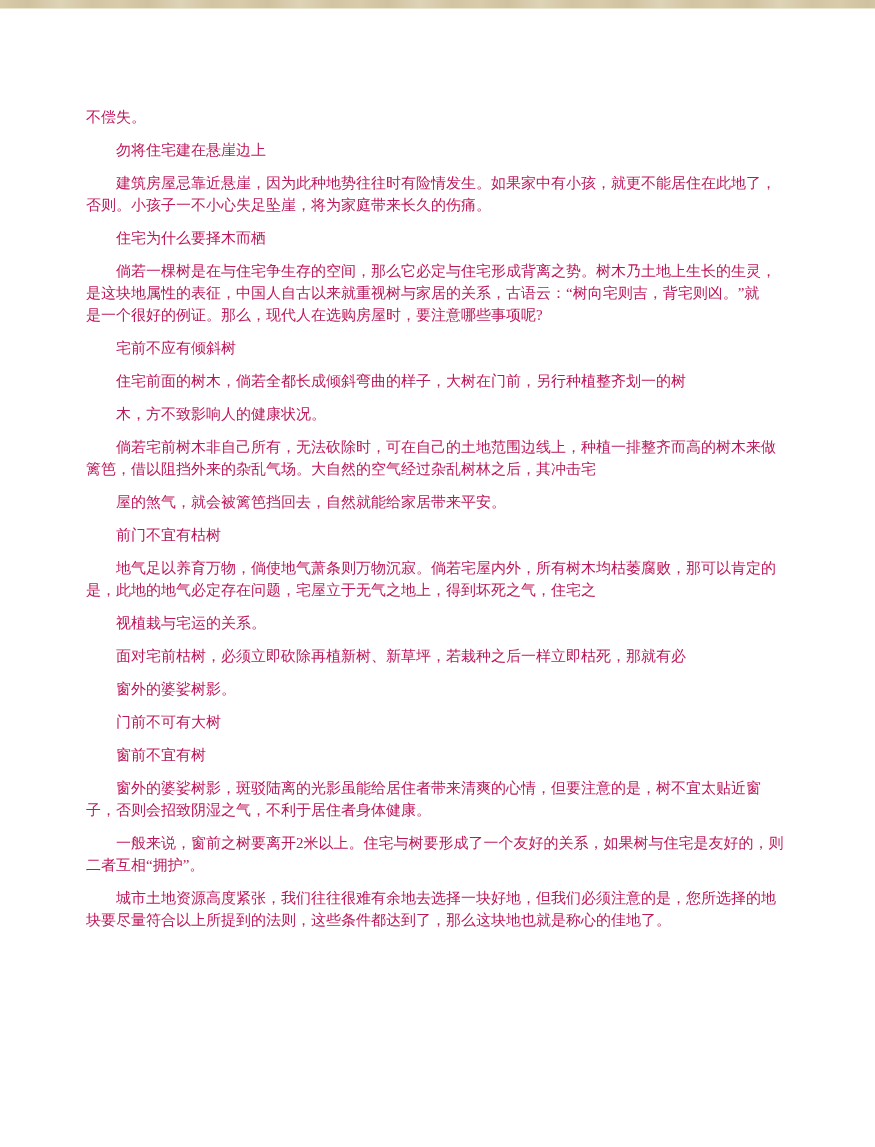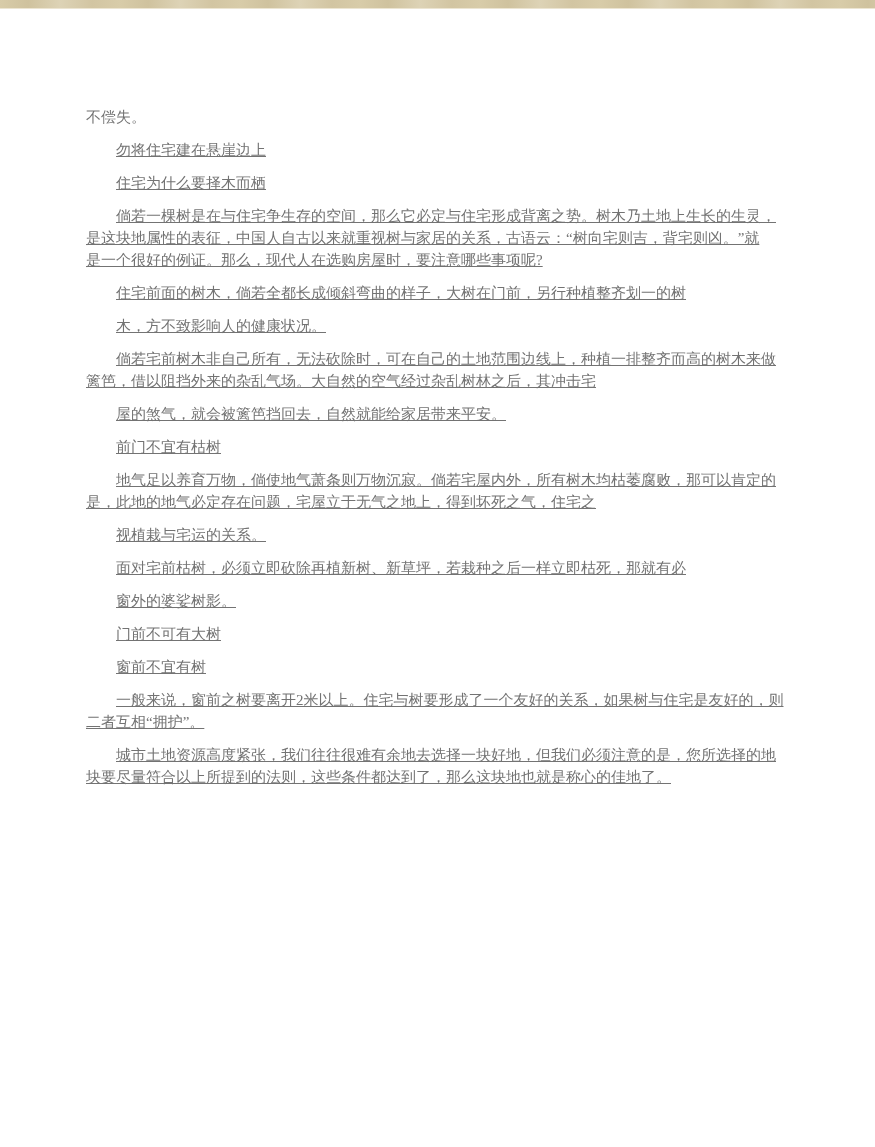--- a/index.html
+++ b/index.html
@@ -29,58 +29,62 @@
       #d2c5a2 92px,
       #d8cca9 120px
     );
     box-shadow: 0 1px 0 #ece5d2;
   }
   .doc-body {
     position: absolute;
     top: 106px;
     left: 86px;
     width: 724px;
-    color: #737373;
+    color: #be185d;
   }
   .doc-body p {
     margin: 0 0 11px 0;
     font-size: 15px;
     line-height: 22px;
     white-space: pre-line;
     text-align: left;
     letter-spacing: 0;
   }
   .doc-body p.indent {
     text-indent: 2em;
-    text-decoration: underline;
   }
 </style>
 </head>
 <body>
 
 <div id="canvas">
   <div class="top-border"></div>
   <div class="doc-body" id="doc-body">
       <p class="">不偿失。</p>
       <p class="indent">勿将住宅建在悬崖边上</p>
+      <p class="indent">建筑房屋忌靠近悬崖，因为此种地势往往时有险情发生。如果家中有小孩，就更不能居住在此地了，
+否则。小孩子一不小心失足坠崖，将为家庭带来长久的伤痛。</p>
       <p class="indent">住宅为什么要择木而栖</p>
       <p class="indent">倘若一棵树是在与住宅争生存的空间，那么它必定与住宅形成背离之势。树木乃土地上生长的生灵，
 是这块地属性的表征，中国人自古以来就重视树与家居的关系，古语云：“树向宅则吉，背宅则凶。”就
 是一个很好的例证。那么，现代人在选购房屋时，要注意哪些事项呢?</p>
+      <p class="indent">宅前不应有倾斜树</p>
       <p class="indent">住宅前面的树木，倘若全都长成倾斜弯曲的样子，大树在门前，另行种植整齐划一的树</p>
       <p class="indent">木，方不致影响人的健康状况。</p>
       <p class="indent">倘若宅前树木非自己所有，无法砍除时，可在自己的土地范围边线上，种植一排整齐而高的树木来做
 篱笆，借以阻挡外来的杂乱气场。大自然的空气经过杂乱树林之后，其冲击宅</p>
       <p class="indent">屋的煞气，就会被篱笆挡回去，自然就能给家居带来平安。</p>
       <p class="indent">前门不宜有枯树</p>
       <p class="indent">地气足以养育万物，倘使地气萧条则万物沉寂。倘若宅屋内外，所有树木均枯萎腐败，那可以肯定的
 是，此地的地气必定存在问题，宅屋立于无气之地上，得到坏死之气，住宅之</p>
       <p class="indent">视植栽与宅运的关系。</p>
       <p class="indent">面对宅前枯树，必须立即砍除再植新树、新草坪，若栽种之后一样立即枯死，那就有必</p>
       <p class="indent">窗外的婆娑树影。</p>
       <p class="indent">门前不可有大树</p>
       <p class="indent">窗前不宜有树</p>
+      <p class="indent">窗外的婆娑树影，斑驳陆离的光影虽能给居住者带来清爽的心情，但要注意的是，树不宜太贴近窗
+子，否则会招致阴湿之气，不利于居住者身体健康。</p>
       <p class="indent">一般来说，窗前之树要离开2米以上。住宅与树要形成了一个友好的关系，如果树与住宅是友好的，则
 二者互相“拥护”。</p>
       <p class="indent">城市土地资源高度紧张，我们往往很难有余地去选择一块好地，但我们必须注意的是，您所选择的地
 块要尽量符合以上所提到的法则，这些条件都达到了，那么这块地也就是称心的佳地了。</p>
     </div>
 </div>
 
 </body></html>

